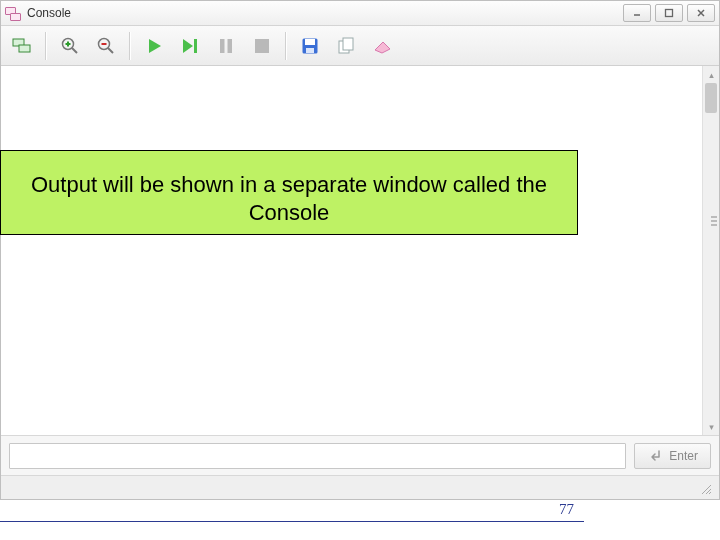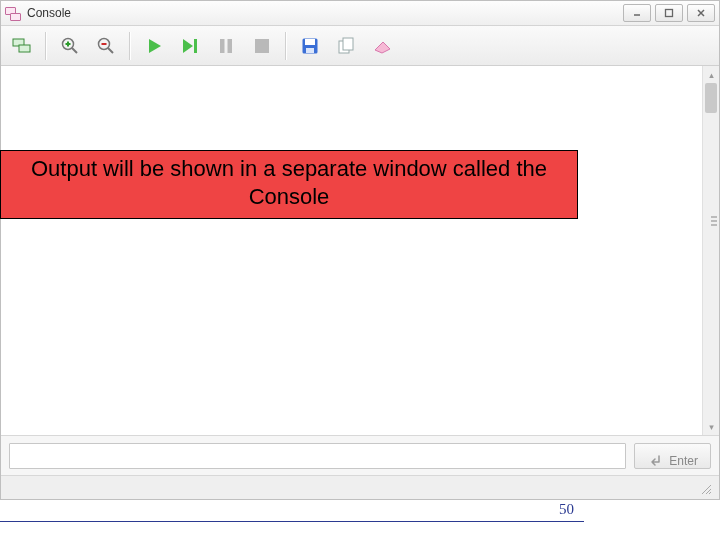--- a/index.html
+++ b/index.html
@@ -115,43 +115,43 @@
     background:#fff;
     border-radius:1px;
     padding:0 6px;
     font-size:12px;
   }
   .enter-btn {
     height:26px;
     border:1px solid #c7c7c7;
     background:linear-gradient(#fafafa,#e9e9e9);
     border-radius:2px;
-    display:flex;align-items:flex-end;gap:6px;
+    display:flex;align-items:center;gap:6px;
     padding:0 12px;
     font-size:12px;color:#888;
   }
   .status-row {
     height:24px;
     border-top:1px solid #d8d8d8;
     background:#efefef;
     display:flex;align-items:center;justify-content:flex-end;
     padding:0 8px;
   }
   .resize-grip {
     width:12px;height:12px;
     background:
       linear-gradient(135deg, transparent 60%, #aaa 60%, #aaa 65%, transparent 65%, transparent 75%, #aaa 75%, #aaa 80%, transparent 80%, transparent 90%, #aaa 90%, #aaa 95%, transparent 95%);
   }
   .annotation {
     position:absolute;
     left:0px; right:6px;
     top:150px;
-    background:#ef4444;
+    background:#bef264;
     border:1px solid #000;
-    padding:4px 8px 8px;
+    padding:20px 8px 8px;
     font-family: Verdana, sans-serif;
     font-size:22px;
     text-align:center;
     line-height:1.25;
   }
   .slide-num {
     position:absolute;
     right:10px;
     bottom:22px;
     font-size:15px;
@@ -306,15 +306,15 @@
       <div class="resize-grip"></div>
     </div>
 
   </div>
 
   <div class="annotation">
     <span>Output will be shown in a separate window called the Console</span>
   </div>
 
   <div class="slide-rule"></div>
-  <div class="slide-num">50</div>
+  <div class="slide-num">77</div>
 
 </div>
 
 </body></html>

